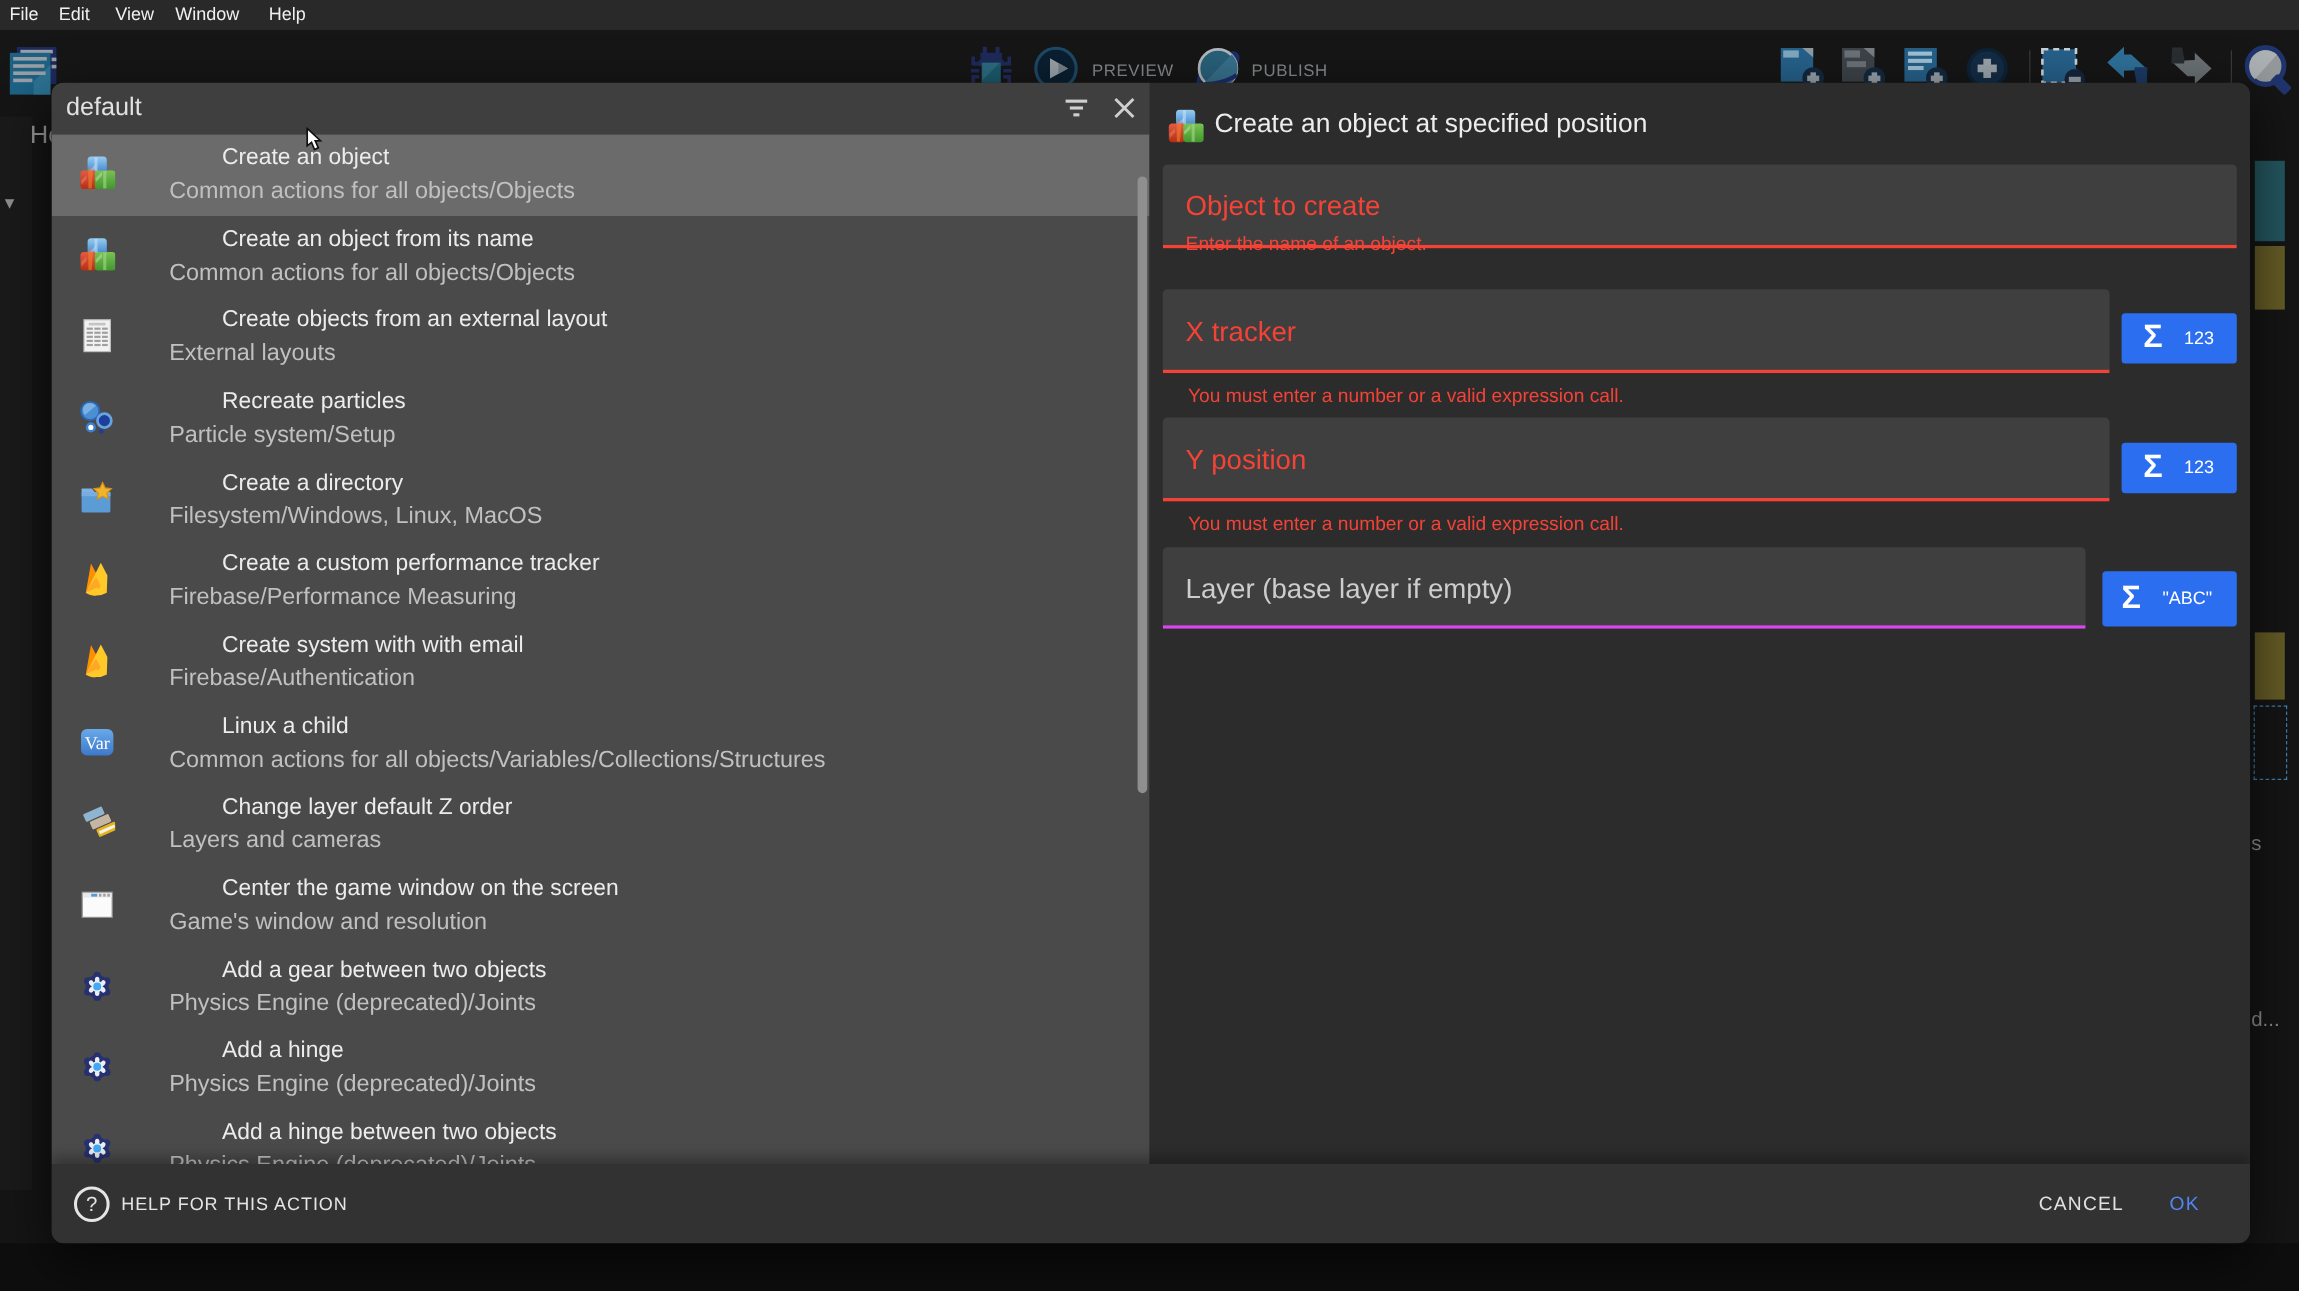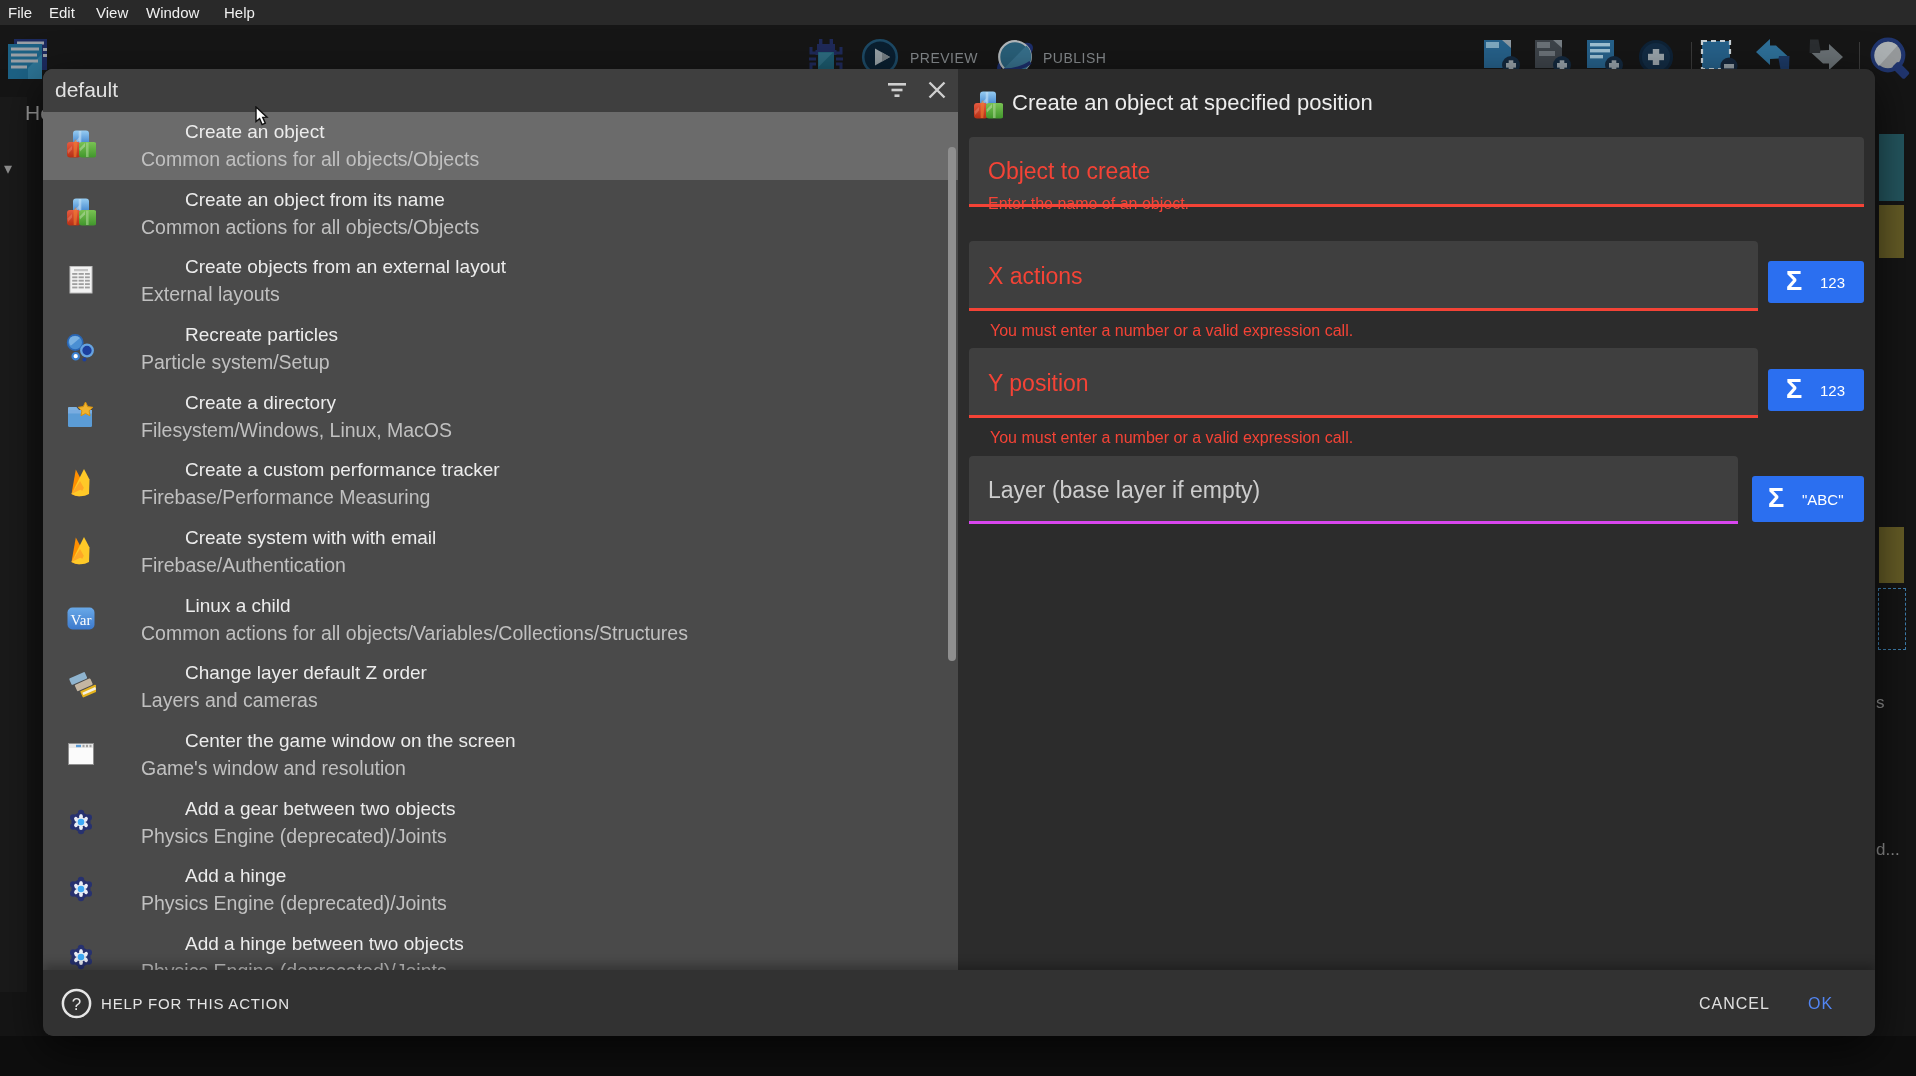--- a/index.html
+++ b/index.html
@@ -413,21 +413,21 @@
           <use href="#cubes"></use>
         </svg>
       <div class="abs" style="left:54px; top:21px; font-size:22px; color:#ededed;">Create an object at specified position</div>
 
       <div class="fbox redline" style="left:11px; top:68px; width:895px; height:70px;">
         <div class="lbl" style="top:21px;">Object to create</div>
       </div>
       <div class="helper" style="left:30px; top:126px;">Enter the name of an object.</div>
 
       <div class="fbox redline" style="left:11px; top:172px; width:789px; height:70px;">
-        <div class="lbl" style="top:22px;">X actions</div>
+        <div class="lbl" style="top:22px;">X tracker</div>
       </div>
       <div class="sbtn" style="left:810px; top:192px; width:96px; height:42px;">
         <span class="sig" style="left:18px;">Σ</span>
           <span class="num" style="left:52px;">123</span>
       </div>
       <div class="helper" style="left:32px; top:253px;">You must enter a number or a valid expression call.</div>
 
       <div class="fbox redline" style="left:11px; top:279px; width:789px; height:70px;">
         <div class="lbl" style="top:22px;">Y position</div>
       </div>

